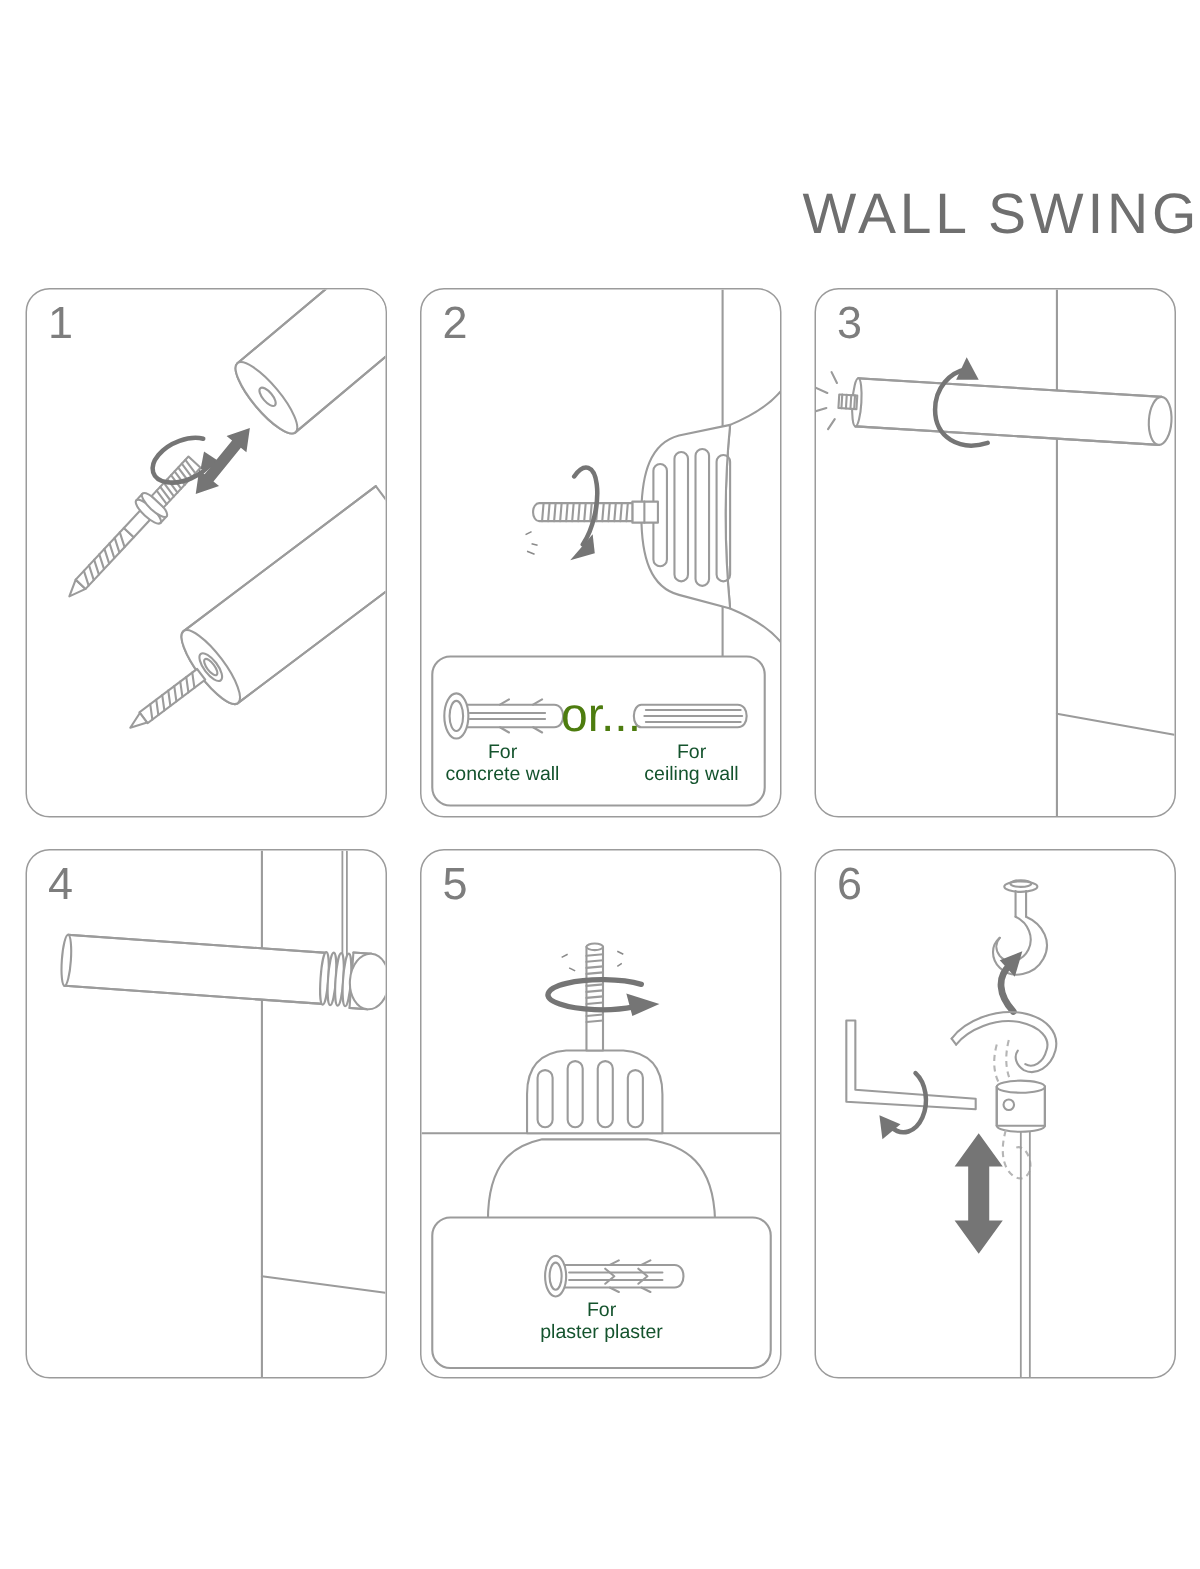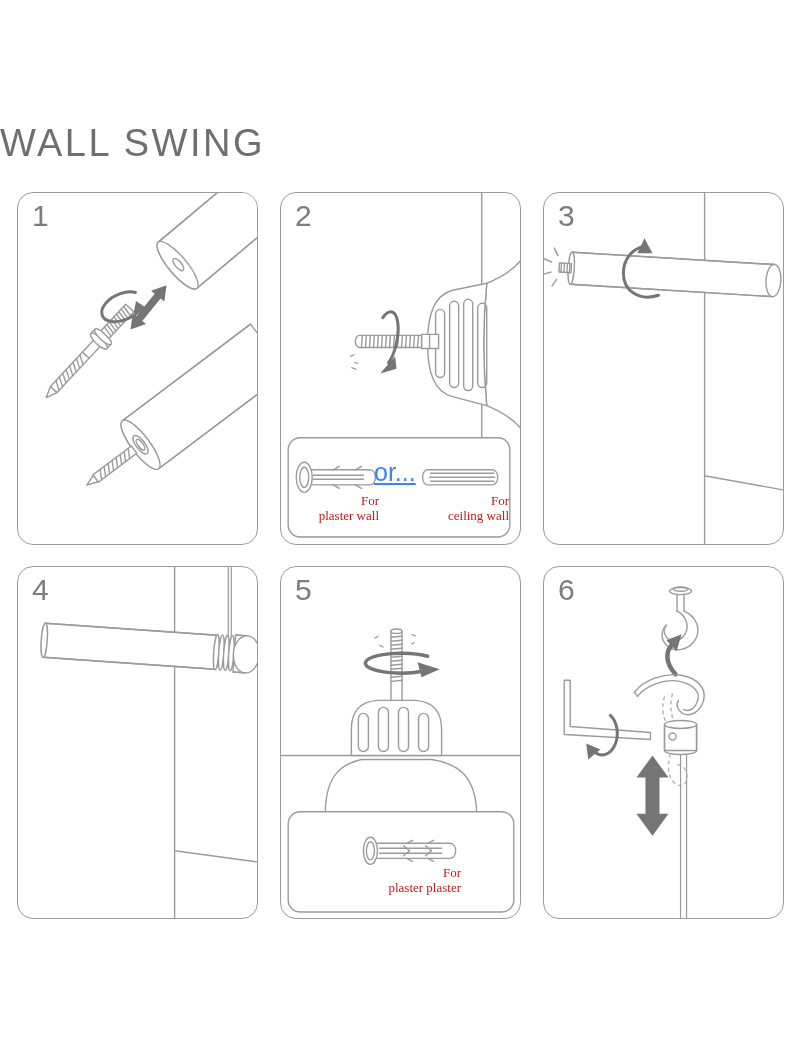--- a/index.html
+++ b/index.html
@@ -1,26 +1,26 @@
 <!DOCTYPE html>
 <html><head>
 <meta charset="utf-8">
 <style>
   html,body{margin:0;padding:0;background:#ffffff;}
   .page{position:relative;width:800px;height:1046px;background:#ffffff;
         font-family:"Liberation Sans", sans-serif;overflow:hidden;}
-  .title{position:absolute;left:0;top:122px;width:100%;text-align:left;
+  .title{position:absolute;left:0;top:122px;width:100%;text-align:right;
          font-size:38px;font-weight:400;letter-spacing:2.5px;color:#6f6f6f;margin:0;}
   .panel{position:absolute;width:241px;height:353px;border:1.5px solid #9b9b9b;
          border-radius:16px;box-sizing:border-box;background:#fff;overflow:hidden;}
   .panel svg{position:absolute;left:0;top:0;width:100%;height:100%;}
   .pnum{position:absolute;left:14px;top:6px;font-size:30px;font-weight:400;color:#7d7d7d;z-index:3;}
-  .inset-label{position:absolute;text-align:right;font-size:13px;line-height:1.12;
-               color:#b91c1c;z-index:3;font-family:Liberation Serif, serif;}
-  .or-label{position:absolute;font-size:25px;color:#3b82f6;z-index:3;text-decoration:underline;}
+  .inset-label{position:absolute;text-align:center;font-size:13px;line-height:1.12;
+               color:#14532d;z-index:3;}
+  .or-label{position:absolute;font-size:32px;color:#4d7c0f;z-index:3;}
   
   #p1{left:17px;top:192px;} #p2{left:280px;top:192px;} #p3{left:543px;top:192px;}
   #p4{left:17px;top:566px;} #p5{left:280px;top:566px;} #p6{left:543px;top:566px;}
   .ol{stroke:#9b9b9b;stroke-width:1.4;fill:none;stroke-linecap:round;stroke-linejoin:round;}
   .olw{stroke:#9b9b9b;stroke-width:1.4;fill:#ffffff;stroke-linecap:round;stroke-linejoin:round;}
   .arrow{stroke:#757575;fill:none;stroke-linecap:round;}
   .afill{fill:#757575;stroke:none;}
   .dash{stroke:#b5b5b5;stroke-width:1.4;fill:none;stroke-dasharray:4 3;}
   .cord{stroke:#9b9b9b;stroke-width:1.2;fill:none;}
   .marks{stroke:#8a8a8a;stroke-width:1;fill:none;}
@@ -114,21 +114,21 @@
           <ellipse class="ol" cx="23" cy="283.5" rx="4.5" ry="10"></ellipse>
         </g>
         <g>
           <path class="olw" d="M146,276 L210,276 C214,276 216,279.5 216,283.5 C216,287.5 214,291 210,291 L146,291 C143,291 141,287.5 141,283.5 C141,279.5 143,276 146,276 Z"></path>
           <path class="ol" d="M149,279.5 L212,279.5 M148,283.5 L213,283.5 M149,287.5 L212,287.5"></path>
         </g>
       </g>
     </svg>
     <div class="inset-label" style="left:10px;top:301px;width:88px">
       <div>For</div>
-      <div>plaster wall</div>
+      <div>concrete wall</div>
     </div>
     <span class="or-label" style="left:93px;top:265px;">or...</span>
     <div class="inset-label" style="left:132px;top:301px;width:96px">
       <div>For</div>
       <div>ceiling wall</div>
     </div>
   </section>
 
   <section class="panel" id="p3">
     <span class="pnum">3</span>

